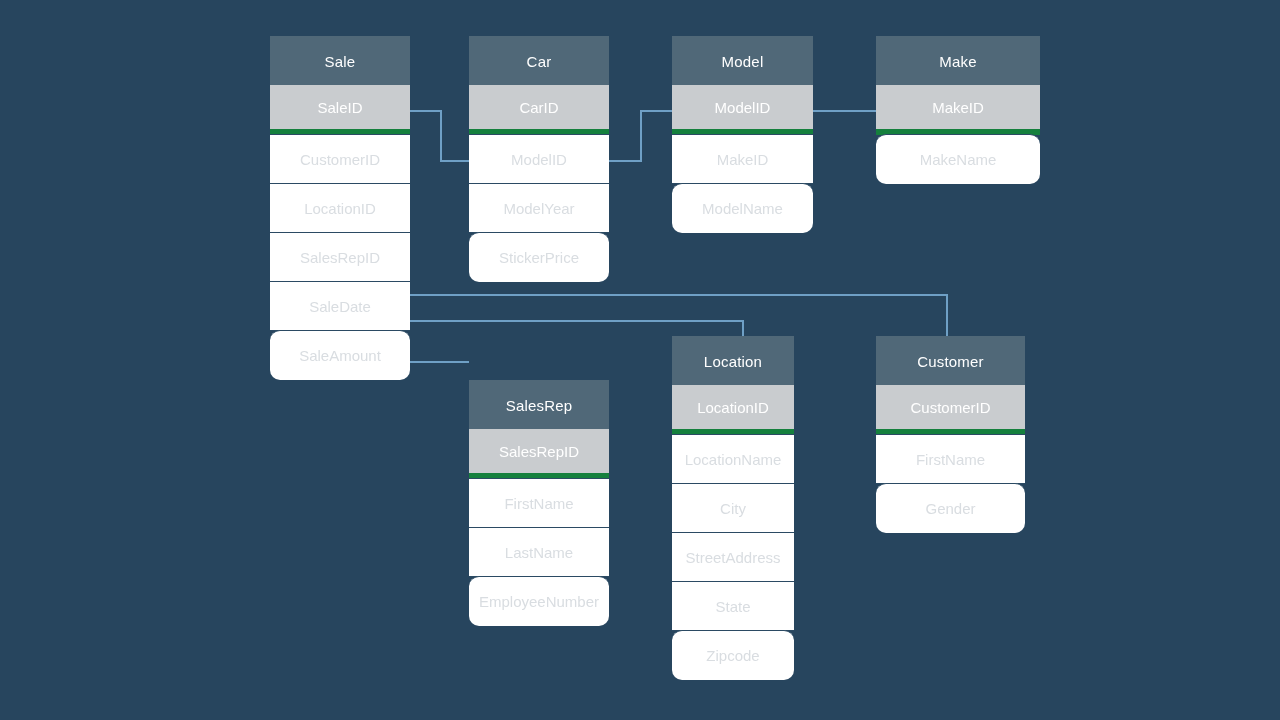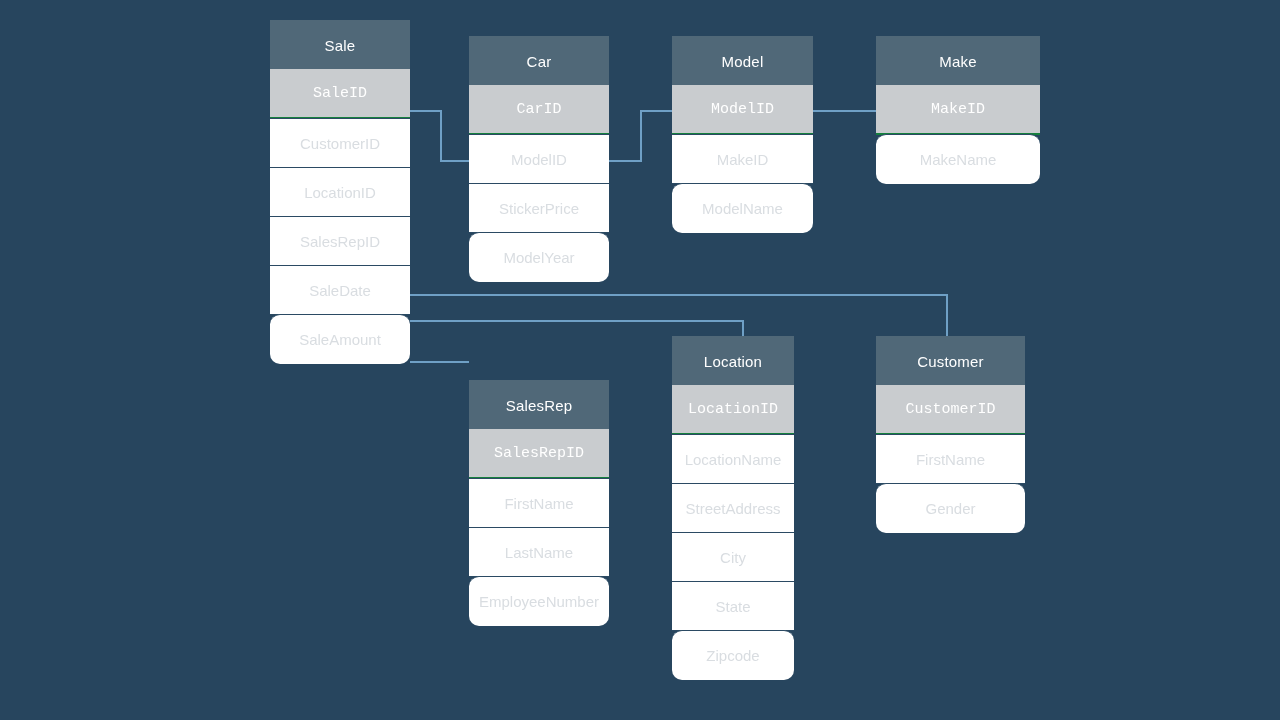--- a/index.html
+++ b/index.html
@@ -53,22 +53,21 @@
     color: #d9dde1;
     box-sizing: border-box;
     border-top: 1px solid #2b4a63;
     border-bottom: 1px solid #2b4a63;
     margin-top: -1px;
   }
   .attr.pk {
     background: #c9cccf;
     color: #ffffff;
     border-top: none;
-    border-bottom: 2px solid #15803d;
-    font-family: Liberation Mono, monospace;
+    border-bottom: 6px solid #15803d;
   }
   .attr:last-child {
     border-bottom: none;
     border-radius: 10px;
   }
 </style>
 </head>
 <body>
 
 <div id="canvas">
@@ -76,35 +75,35 @@
   <svg class="edges" width="1280" height="720" viewBox="0 0 1280 720">
       <path d="M 410 111 L 441 111 L 441 161 L 469 161" fill="none" stroke="#6fa0c6" stroke-width="2" stroke-linecap="butt" stroke-linejoin="miter"></path>
       <path d="M 609 161 L 641 161 L 641 111 L 672 111" fill="none" stroke="#6fa0c6" stroke-width="2" stroke-linecap="butt" stroke-linejoin="miter"></path>
       <path d="M 813 111 L 876 111" fill="none" stroke="#6fa0c6" stroke-width="2" stroke-linecap="butt" stroke-linejoin="miter"></path>
       <path d="M 410 295 L 947 295 L 947 336" fill="none" stroke="#6fa0c6" stroke-width="2" stroke-linecap="butt" stroke-linejoin="miter"></path>
       <path d="M 410 321 L 743 321 L 743 336" fill="none" stroke="#6fa0c6" stroke-width="2" stroke-linecap="butt" stroke-linejoin="miter"></path>
       <path d="M 410 362 L 469 362" fill="none" stroke="#6fa0c6" stroke-width="2" stroke-linecap="butt" stroke-linejoin="miter"></path>
     </svg>
 
   <div id="entities-layer">
-      <div class="entity" style="left: 270px; top: 20px; width: 140px;">
+      <div class="entity" style="left: 270px; top: 36px; width: 140px;">
         <div class="entity-header">Sale</div>
         <div class="attr pk">SaleID</div>
         <div class="attr">CustomerID</div>
         <div class="attr">LocationID</div>
         <div class="attr">SalesRepID</div>
         <div class="attr">SaleDate</div>
         <div class="attr">SaleAmount</div>
       </div>
       <div class="entity" style="left: 469px; top: 36px; width: 140px;">
         <div class="entity-header">Car</div>
         <div class="attr pk">CarID</div>
         <div class="attr">ModelID</div>
+        <div class="attr">ModelYear</div>
         <div class="attr">StickerPrice</div>
-        <div class="attr">ModelYear</div>
       </div>
       <div class="entity" style="left: 672px; top: 36px; width: 141px;">
         <div class="entity-header">Model</div>
         <div class="attr pk">ModelID</div>
         <div class="attr">MakeID</div>
         <div class="attr">ModelName</div>
       </div>
       <div class="entity" style="left: 876px; top: 36px; width: 164px;">
         <div class="entity-header">Make</div>
         <div class="attr pk">MakeID</div>
@@ -114,22 +113,22 @@
         <div class="entity-header">SalesRep</div>
         <div class="attr pk">SalesRepID</div>
         <div class="attr">FirstName</div>
         <div class="attr">LastName</div>
         <div class="attr">EmployeeNumber</div>
       </div>
       <div class="entity" style="left: 672px; top: 336px; width: 122px;">
         <div class="entity-header">Location</div>
         <div class="attr pk">LocationID</div>
         <div class="attr">LocationName</div>
+        <div class="attr">City</div>
         <div class="attr">StreetAddress</div>
-        <div class="attr">City</div>
         <div class="attr">State</div>
         <div class="attr">Zipcode</div>
       </div>
       <div class="entity" style="left: 876px; top: 336px; width: 149px;">
         <div class="entity-header">Customer</div>
         <div class="attr pk">CustomerID</div>
         <div class="attr">FirstName</div>
         <div class="attr">Gender</div>
       </div>
     </div>

